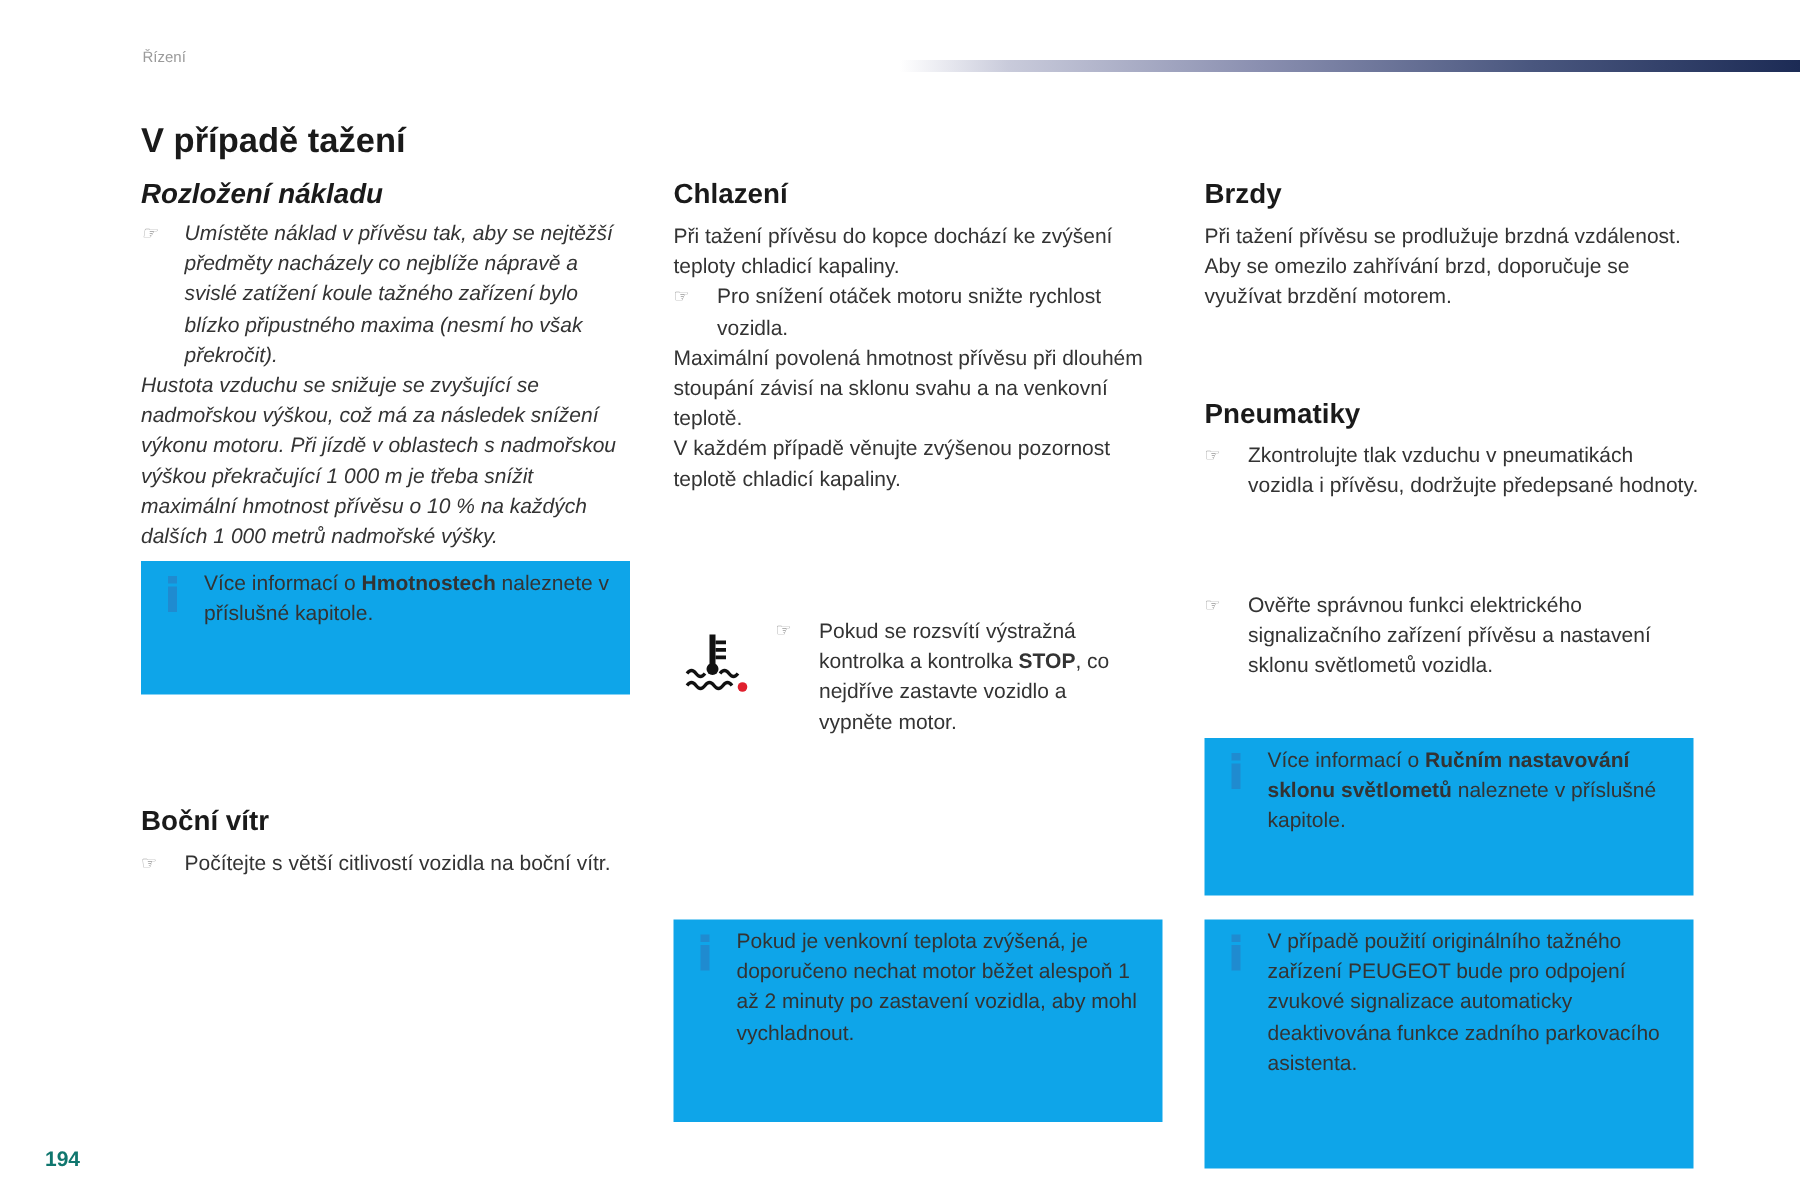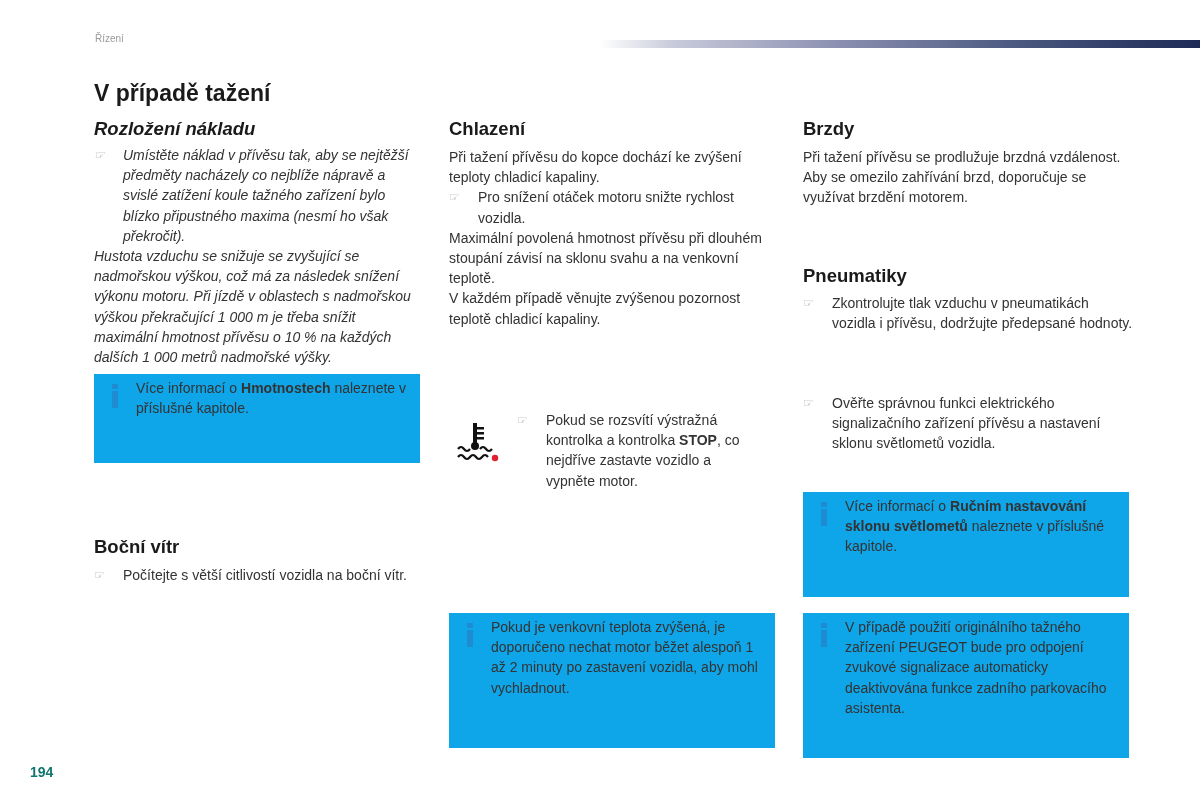--- a/index.html
+++ b/index.html
@@ -121,21 +121,21 @@
 </div>
 
 <div class="info-box" style="left:803px; top:492px; width:326px; height:105px;">
   <div class="i-icon">
       <div class="dot"></div>
       <div class="stem"></div>
     </div>
   <div class="txt"><span>Více informací o </span><b>Ručním nastavování sklonu světlometů</b><span> naleznete v příslušné kapitole.</span></div>
 </div>
 
-<div class="info-box" style="left:803px; top:613px; width:326px; height:145px;">
+<div class="info-box" style="left:803px; top:613px; width:326px; height:166px;">
   <div class="i-icon">
       <div class="dot"></div>
       <div class="stem"></div>
     </div>
   <div class="txt">V případě použití originálního tažného zařízení PEUGEOT bude pro odpojení zvukové signalizace automaticky deaktivována funkce zadního parkovacího asistenta.</div>
 </div>
 
 <div class="abs page-number">194</div>
 
 </body></html>

